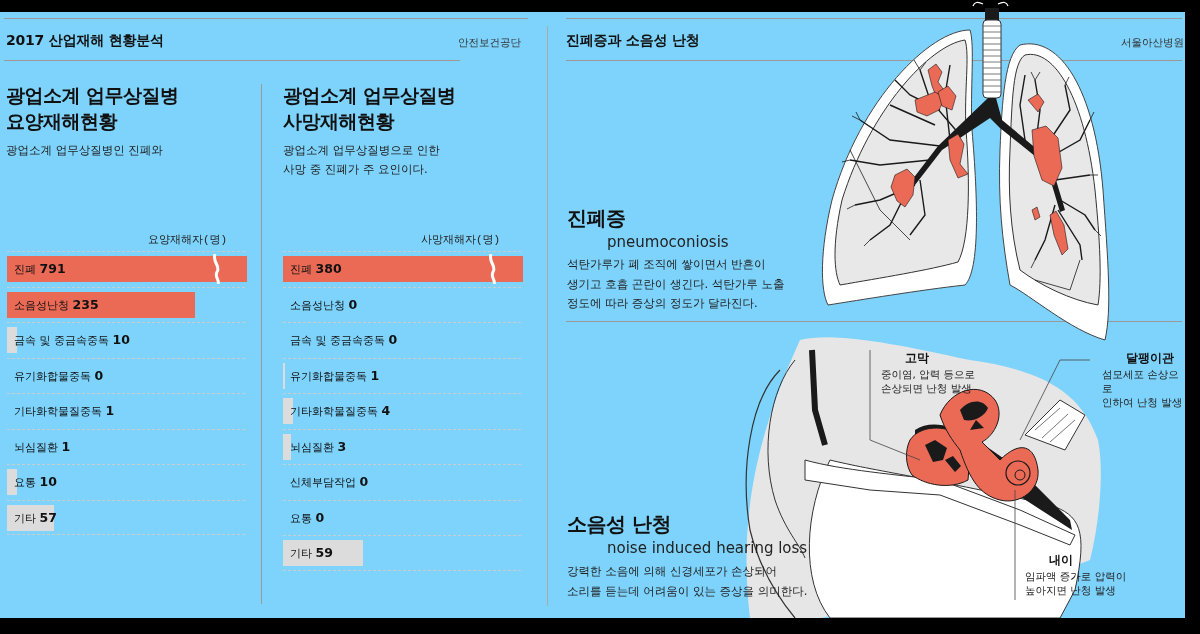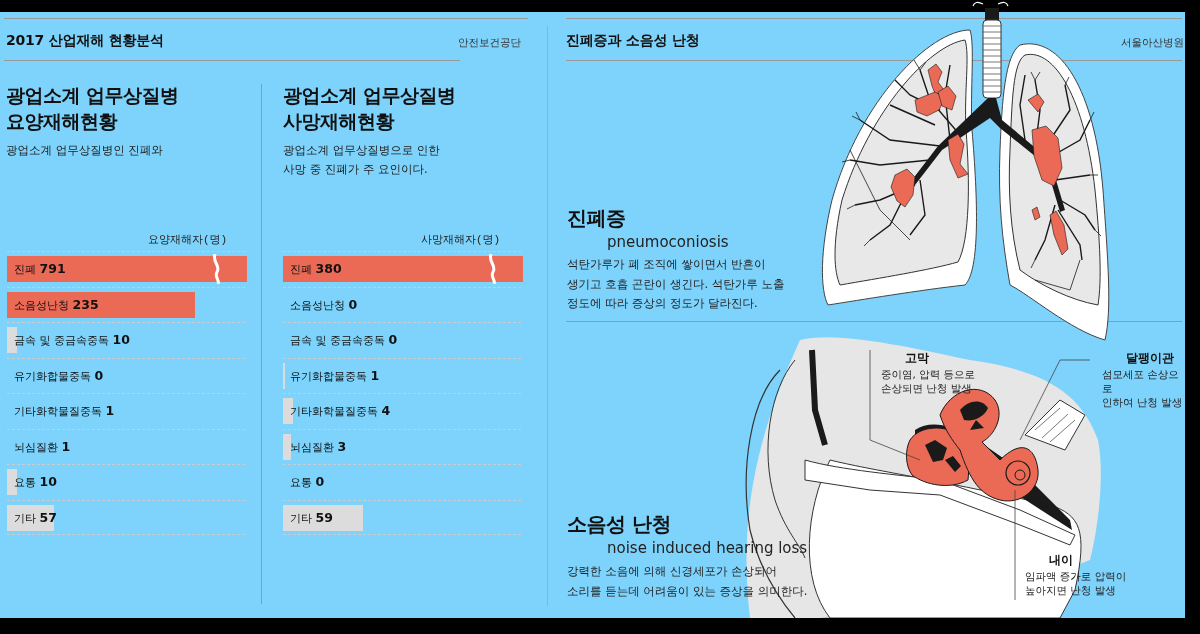--- a/index.html
+++ b/index.html
@@ -116,20 +116,23 @@
       </div>
       <div class="row">
         <div class="bar gray" style="width: 10px;"></div>
         <div class="rlabel"><span>기타화학물질중독</span> <b>4</b></div>
       </div>
       <div class="row">
         <div class="bar gray" style="width: 8px;"></div>
         <div class="rlabel"><span>뇌심질환</span> <b>3</b></div>
       </div>
       <div class="row">
+        <div class="rlabel"><span>신체부담작업</span> <b>0</b></div>
+      </div>
+      <div class="row">
         <div class="rlabel"><span>요통</span> <b>0</b></div>
       </div>
       <div class="row">
         <div class="bar gray" style="width: 80px;"></div>
         <div class="rlabel"><span>기타</span> <b>59</b></div>
       </div>
     </div>
 
   <div class="topline" style="left:566px;width:616px;"></div>
   <div class="sec-title" style="left:566px;">진폐증과 소음성 난청</div>

